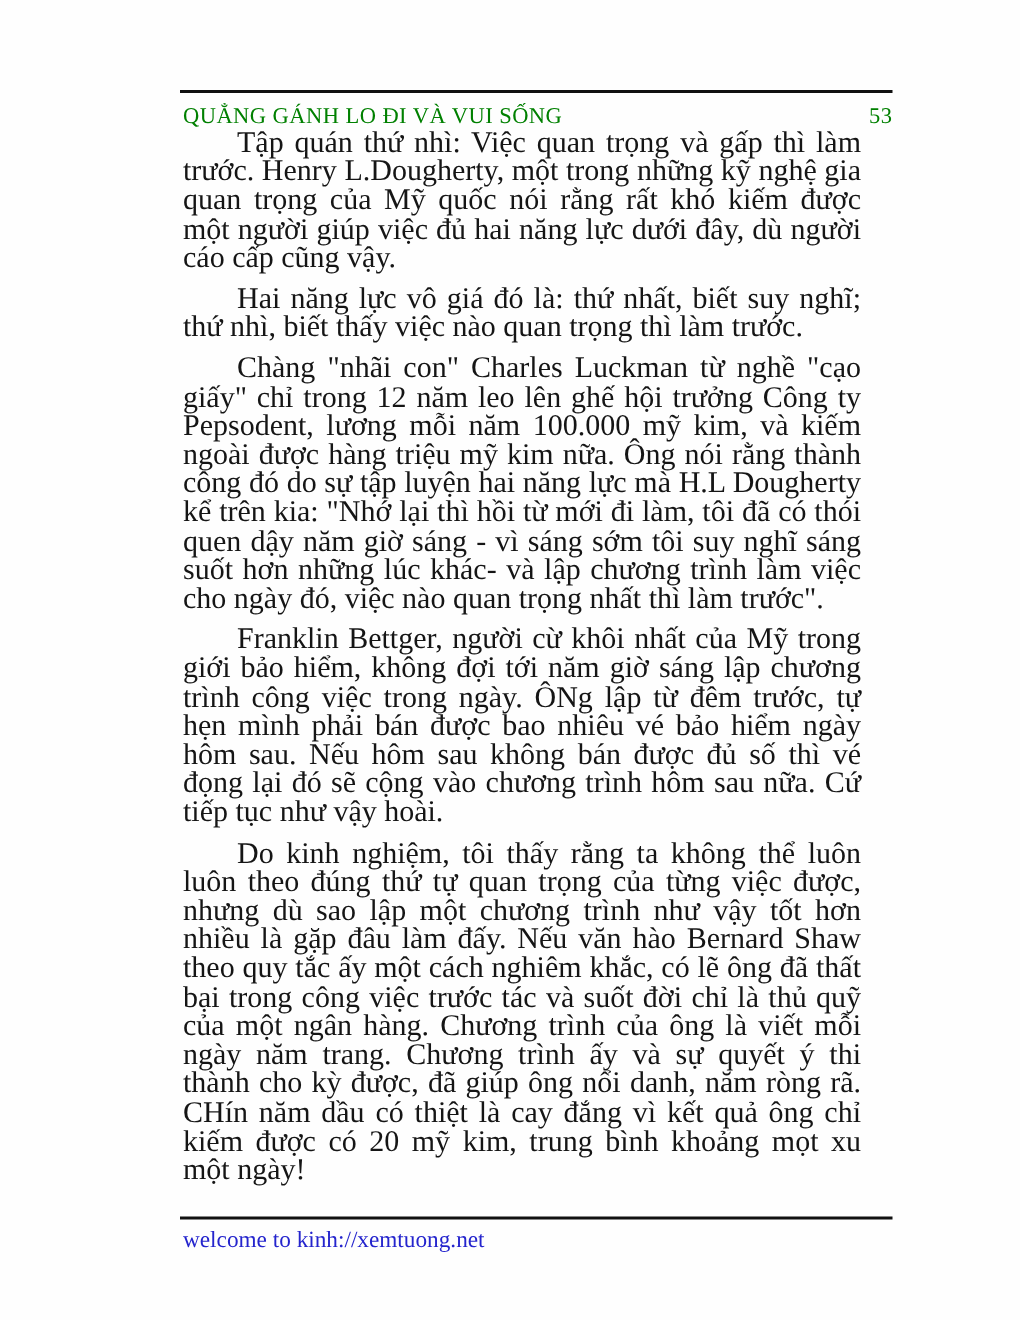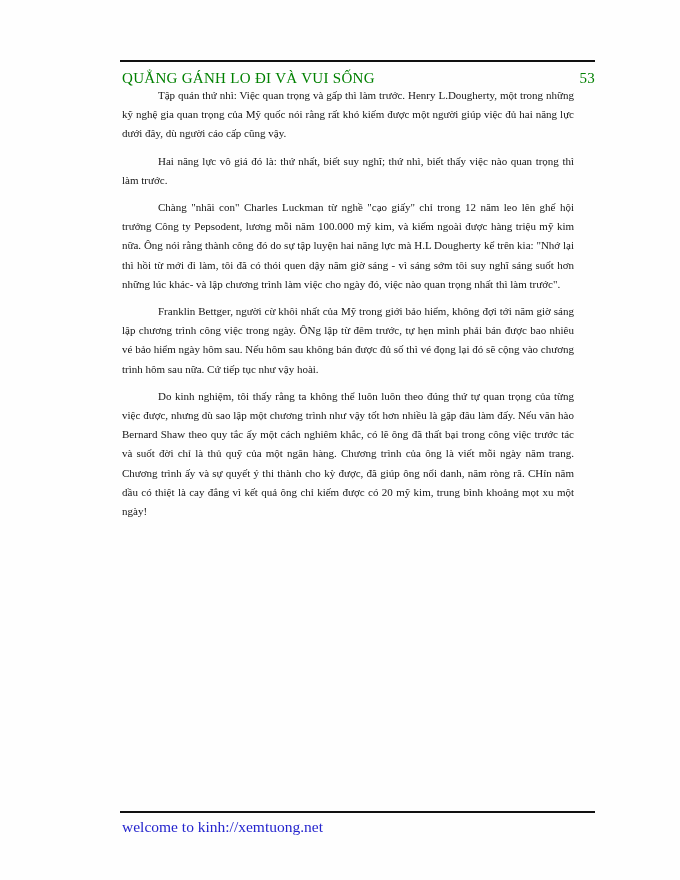--- a/index.html
+++ b/index.html
@@ -40,21 +40,21 @@
     background: #111111;
   }
   .rule.header-rule { top: 60px; }
   .rule.footer-rule { top: 811px; }
   .content {
     position: absolute;
     left: 122px;
     top: 86px;
     width: 452px;
     color: #151515;
-    font-size: 11px;
+    font-size: 20px;
     line-height: 19.2px;
     text-align: justify;
   }
   .content p {
     margin: 0 0 8px 0;
     text-indent: 36px;
   }
   .footer-link {
     position: absolute;
     left: 122px;

